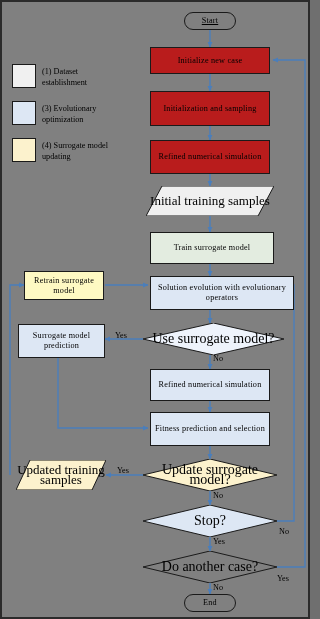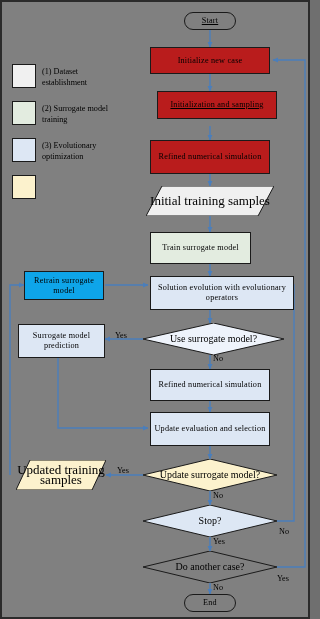--- a/index.html
+++ b/index.html
@@ -28,21 +28,21 @@
     z-index:3;
   }
   .box{
     border:1px solid #1a1a1a;
     padding:1px 2px;
   }
   
   .c-dataset{background:#b91c1c;}
   .c-train{background:#e3ece0;}
   .c-evo{background:#dde7f4;}
-  .c-update{background:#0ea5e9;}
+  .c-update{background:#fef9c3;}
 
   
   .terminator{
     border:1px solid #1a1a1a;
     border-radius:999px;
     background:#808080;
   }
 
   
   .para-wrap{position:absolute;z-index:3;}
@@ -53,21 +53,21 @@
     text-align:center;font-size:13px;line-height:10px;color:#000;
     font-family:"Liberation Serif", serif;
   }
 
   
   .dia-wrap{position:absolute;z-index:3;}
   .dia-shape{position:absolute;left:0;top:0;width:100%;height:100%;}
   .dia-text{
     position:absolute;left:0;top:0;width:100%;height:100%;
     display:flex;align-items:center;justify-content:center;
-    text-align:center;font-size:10px;line-height:10px;color:#000;
+    text-align:center;font-size:14px;line-height:10px;color:#000;
     font-family:"Liberation Serif", serif;
   }
 
   
   #legend{position:absolute;left:10px;top:62px;z-index:4;}
   .legend-row{display:flex;align-items:flex-end;margin-bottom:13px;}
   .legend-swatch{
     width:22px;height:22px;flex:0 0 22px;
     border:1px solid #1a1a1a;margin-right:6px;
   }
@@ -140,56 +140,53 @@
       <path d="M208,581 L208,592"></path>
     </g>
   </svg>
 
   <div id="legend">
     <div class="legend-row">
       <div class="legend-swatch c-dataset" style="background: rgb(240, 240, 240);"></div>
       <div class="legend-label">(1) Dataset establishment</div>
     </div>
     <div class="legend-row">
-      <div class="legend-swatch c-train" style="background: rgb(227, 236, 224);"></div>
-      <div class="legend-label">(2) Surrogate model training</div>
-    </div>
-    <div class="legend-row">
       <div class="legend-swatch c-evo" style="background: rgb(221, 231, 244);"></div>
       <div class="legend-label">(3) Evolutionary optimization</div>
     </div>
     <div class="legend-row">
       <div class="legend-swatch c-update" style="background: rgb(252, 242, 205);"></div>
+      <div class="legend-label">(4) Surrogate model updating</div>
     </div>
   </div>
 
   <div class="node terminator" style="left:182px;top:10px;width:52px;height:18px;text-decoration:underline;">
     <span>Start</span>
   </div>
 
   <div class="node box c-dataset" style="left:148px;top:45px;width:120px;height:27px;">
     <span>Initialize new case</span>
   </div>
 
-  <div class="node box c-dataset" style="left:155px;top:89px;width:120px;height:28px;text-decoration:underline;">
+  <div class="node box c-dataset" style="left:148px;top:89px;width:120px;height:35px;">
     <span>Initialization and sampling</span>
   </div>
 
   <div class="node box c-dataset" style="left:148px;top:138px;width:120px;height:34px;">
     <span>Refined numerical simulation</span>
   </div>
 
   <div class="para-wrap" style="left:144px;top:184px;width:128px;height:30px;">
     <svg class="para-shape" viewBox="0 0 128 30" preserveAspectRatio="none">
       <polygon points="16,0 128,0 112,30 0,30" fill="#f0f0f0" stroke="#1a1a1a" stroke-width="1"></polygon>
     </svg>
     <div class="para-text">Initial training samples</div>
   </div>
 
-  <div class="node box c-train" style="left:148px;top:230px;width:101px;height:32px;">
+  <div class="node box c-train" style="left:148px;top:230px;width:124px;height:32px;">
     <span>Train surrogate model</span>
   </div>
 
   <div class="node box c-evo" style="left:148px;top:274px;width:144px;height:34px;text-align:center;">
     <span>Solution evolution with evolutionary operators</span>
   </div>
 
   <div class="node box c-update" style="left:22px;top:269px;width:80px;height:29px;">
     <span>Retrain surrogate model</span>
   </div>
@@ -203,21 +200,21 @@
 
   <div class="node box c-evo" style="left:16px;top:322px;width:87px;height:34px;">
     <span>Surrogate model prediction</span>
   </div>
 
   <div class="node box c-evo" style="left:148px;top:367px;width:120px;height:32px;">
     <span>Refined numerical simulation</span>
   </div>
 
   <div class="node box c-evo" style="left:148px;top:410px;width:120px;height:34px;">
-    <span>Update evaluation and selection</span>
+    <span>Fitness prediction and selection</span>
   </div>
 
   <div class="para-wrap" style="left:14px;top:458px;width:90px;height:30px;">
     <svg class="para-shape" viewBox="0 0 90 30" preserveAspectRatio="none">
       <polygon points="14,0 90,0 76,30 0,30" fill="#fcf2cd" stroke="#1a1a1a" stroke-width="1"></polygon>
     </svg>
     <div class="para-text">Updated training samples</div>
   </div>
 
   <div class="dia-wrap" style="left:141px;top:457px;width:134px;height:32px;">

